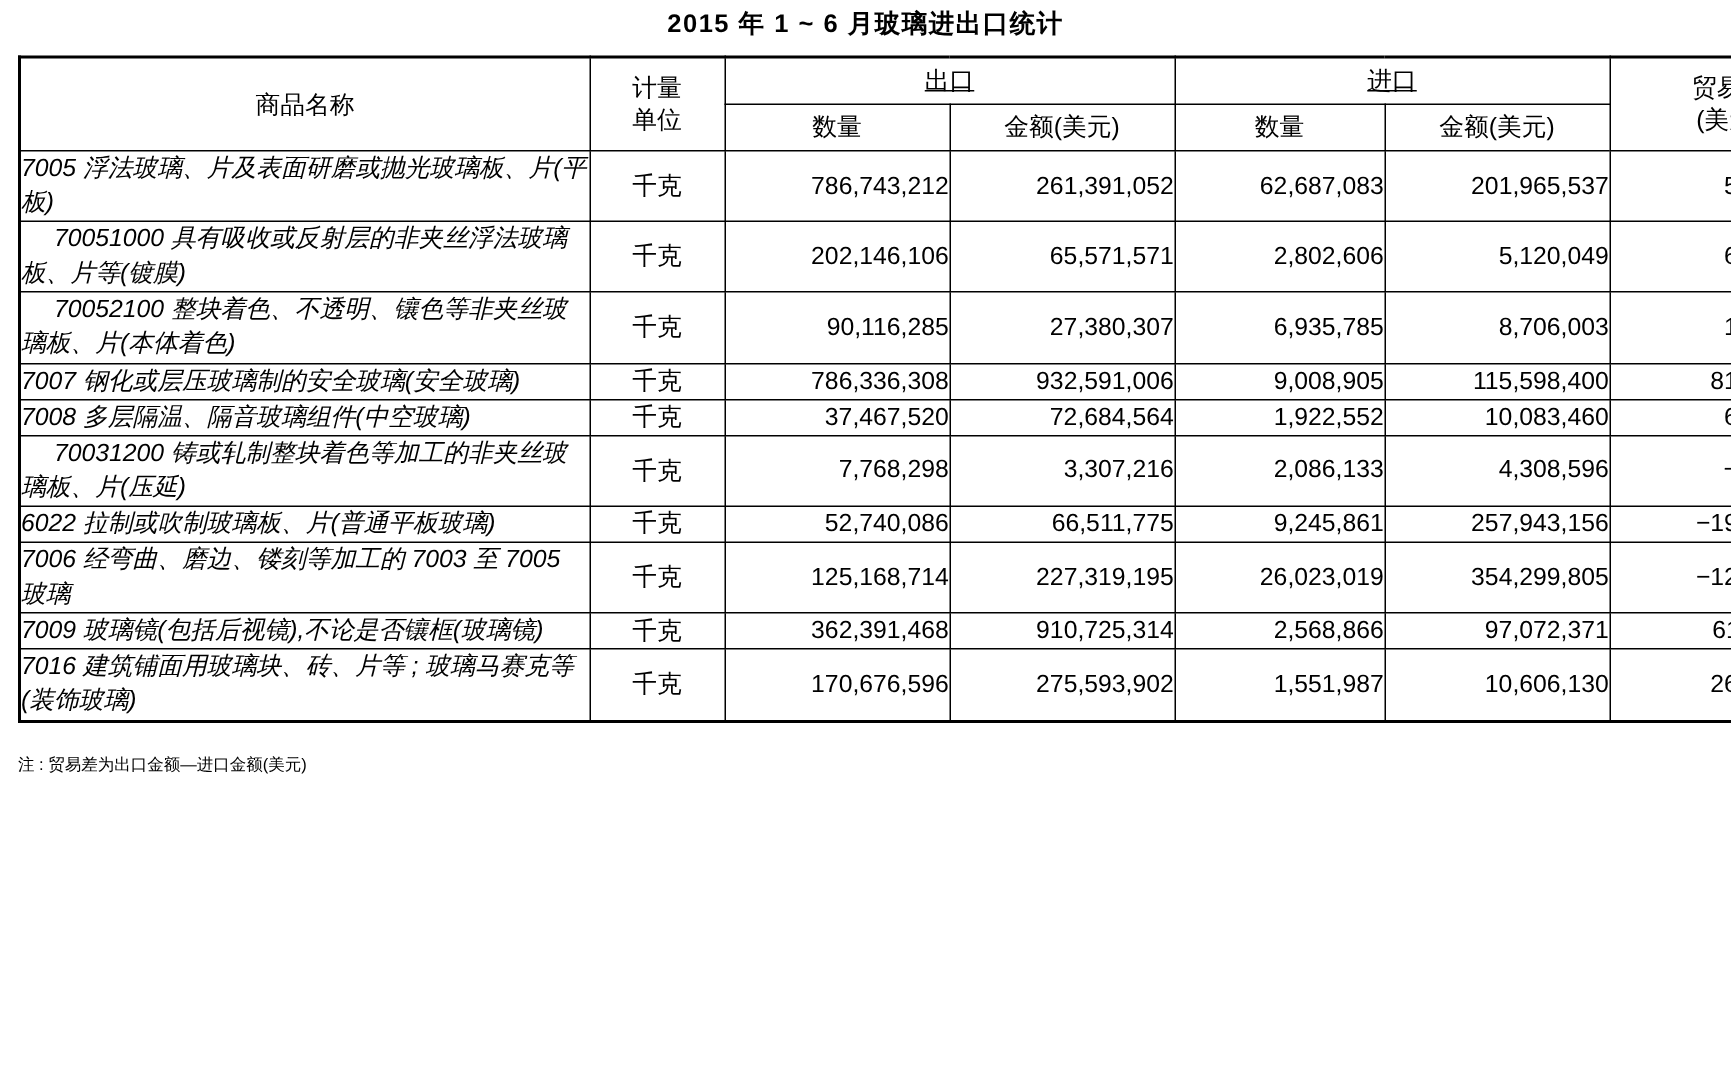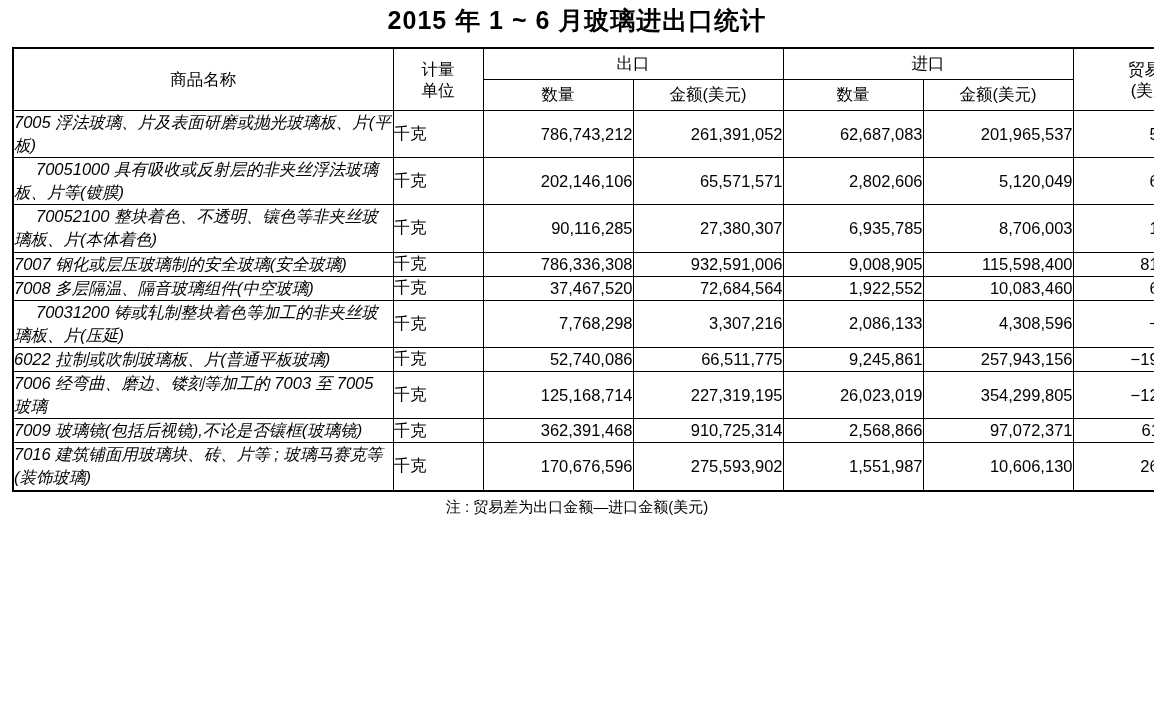--- a/index.html
+++ b/index.html
@@ -15,21 +15,21 @@
   }
   .page {
     position: relative;
     width: 1154px;
     height: 715px;
     box-sizing: border-box;
     padding: 0 12px;
   }
   .doc-title {
     text-align: center;
-    font-size: 25px;
+    font-size: 17px;
     font-weight: bold;
     letter-spacing: 1px;
     margin: 4px 0 10px 0;
     font-family: "Liberation Sans", "DejaVu Sans", sans-serif;
   }
   table.stat {
     border-collapse: collapse;
     width: 1130px;
     margin: 0 auto;
     table-layout: fixed;
@@ -42,20 +42,21 @@
     font-family: "Liberation Sans", "DejaVu Sans", sans-serif;
     vertical-align: middle;
   }
   table.stat th {
     text-align: center;
     font-weight: normal;
     height: 30px;
   }
   .hdr-group {
     font-size: 17px;
+    text-decoration: underline;
   }
   .hdr-name {
     font-size: 17px;
   }
   .hdr-unit {
     font-size: 17px;
     line-height: 1.25;
   }
   .hdr-trade {
     font-size: 17px;
@@ -65,35 +66,35 @@
     text-align: left;
     padding: 6px 4px 6px 6px;
     line-height: 1.4;
     font-size: 16.5px;
     font-style: italic;
   }
   td.name.indent {
     text-indent: 22px;
   }
   td.unit {
-    text-align: left;
+    text-align: center;
     font-size: 16.5px;
   }
   td.num {
     text-align: right;
     padding-right: 10px;
     font-size: 16.5px;
     font-family: "Liberation Serif", "DejaVu Serif", serif;
   }
   .note {
     width: 1130px;
-    margin: 6px auto 0 auto;
-    font-size: 15px;
+    margin: 20px auto 0 auto;
+    font-size: 11px;
     font-family: "Liberation Sans", "DejaVu Sans", sans-serif;
-    text-align: center;
+    text-align: left;
   }
   col.c-name { width: 380px; }
   col.c-unit { width: 90px; }
   col.c-eq   { width: 150px; }
   col.c-ev   { width: 150px; }
   col.c-iq   { width: 140px; }
   col.c-iv   { width: 150px; }
   col.c-bal  { width: 160px; }
 </style>
 </head>

